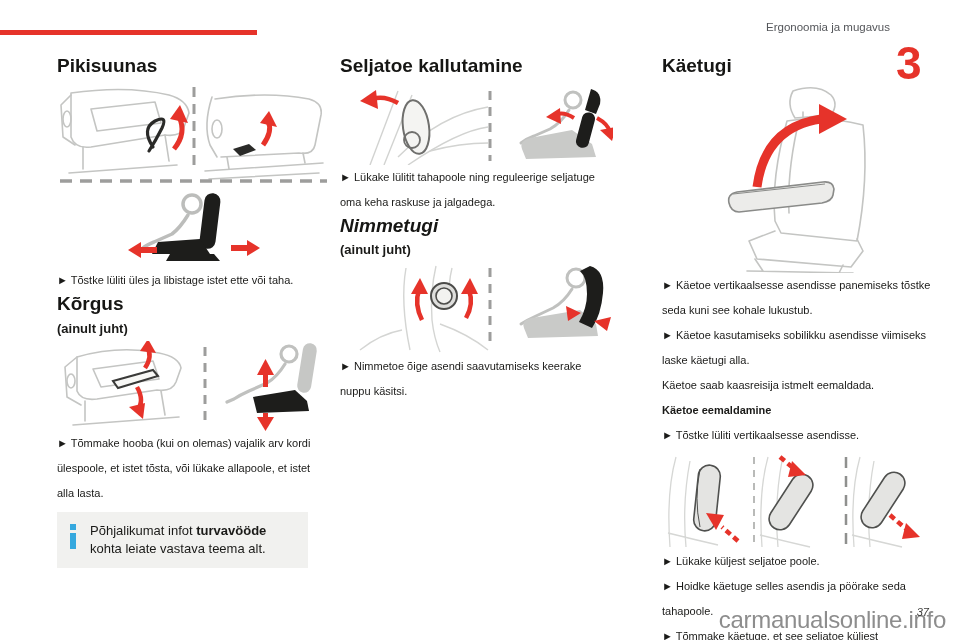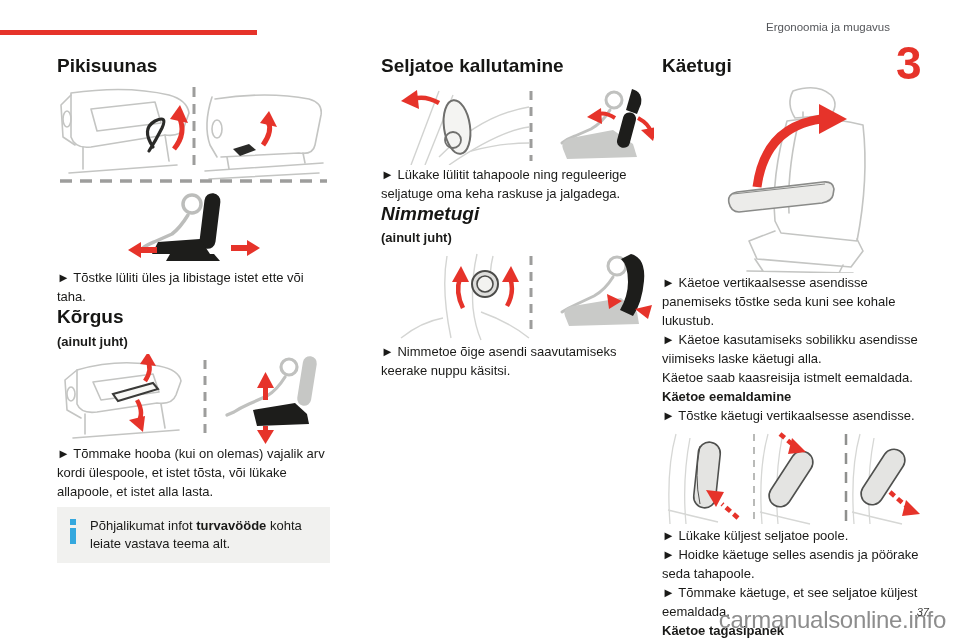--- a/index.html
+++ b/index.html
@@ -7,38 +7,38 @@
     width:960px;height:640px;position:relative;overflow:hidden;
     background:#ffffff;color:#1a1a18;
     font-family:"Liberation Sans","DejaVu Sans",sans-serif;
   }
   .red-bar{position:absolute;left:0;top:30px;width:257px;height:5px;background:#e6332a;}
   .header-title{position:absolute;top:21px;right:70px;font-size:11.5px;color:#54565a;}
   .chapter-num{position:absolute;left:896px;top:40px;font-size:46px;font-weight:bold;color:#e6332a;line-height:1;}
 
   .col{position:absolute;top:55px;}
   .col1{left:57px;width:273px;}
-  .col2{left:340px;width:273px;margin-left:41px;}
+  .col2{left:340px;width:273px;}
   .col3{left:625px;width:276px;margin-left:37px;}
 
   h2.sec{font-size:19px;font-weight:bold;margin:0;padding:0;line-height:22px;color:#161614;}
   .sub{font-size:13px;font-weight:bold;margin:0;line-height:16px;}
-  p.body{font-size:13px;line-height:19px;margin:0;}
+  p.body{font-size:11px;line-height:25px;margin:0;}
   .bold-line{font-weight:bold;}
 
   .mt2{margin-top:2px;}.mt4{margin-top:4px;}.mt5{margin-top:5px;}.mt6{margin-top:6px;}
   .mt8{margin-top:8px;font-style:italic;}.mt10{margin-top:10px;}.mt12{margin-top:12px;}.mt13{margin-top:13px;}
 
   .center{text-align:center;}
   svg{display:block;}
   .inline-center{margin:0 auto;}
 
   .info-box{
     margin-top:6px;background:#f1f1ef;display:flex;align-items:flex-start;
-    padding:10px 10px 10px 11px;box-sizing:border-box;width:273px;
+    padding:10px 10px 10px 11px;box-sizing:border-box;width:251px;
   }
   .info-icon{width:6px;margin:2px 14px 0 2px;flex:0 0 auto;}
   .info-icon .dot{width:6px;height:6px;background:#35a8de;}
   .info-icon .bar{width:6px;height:16px;background:#35a8de;margin-top:3px;}
   .info-text{font-size:13px;line-height:18px;}
 
   .watermark{
     position:absolute;right:14px;bottom:6px;font-size:24px;color:#8d8d8d;
     letter-spacing:-0.3px;z-index:1;
   }
@@ -210,21 +210,21 @@
       <path d="M58 113 L150 103" stroke="#8a8b89" stroke-width="1" fill="none"></path>
       <path d="M82 106 Q90 46 146 38" stroke="#e6332a" stroke-width="9" fill="none"></path>
       <polygon points="144,23 172,38 144,53" fill="#e6332a"></polygon>
     </svg>
   </div>
 
   <p class="body mt2">► Käetoe vertikaalsesse asendisse panemiseks tõstke seda kuni see kohale lukustub.</p>
   <p class="body">► Käetoe kasutamiseks sobilikku asendisse viimiseks laske käetugi alla.</p>
   <p class="body">Käetoe saab kaasreisija istmelt eemaldada.</p>
   <p class="body bold-line">Käetoe eemaldamine</p>
-  <p class="body">► Tõstke käetugi vertikaalsesse asendisse.</p>
+  <p class="body">► Tõstke lüliti vertikaalsesse asendisse.</p>
 
   <svg class="mt5" width="276" height="96" viewBox="0 0 276 96">
     <g stroke="#d6d7d5" stroke-width="1.3" fill="none">
       <path d="M8 94 Q4 40 14 4 M24 94 Q20 50 28 8 M6 80 Q30 86 56 92"></path>
       <path d="M100 94 Q96 40 106 4 M116 94 Q112 50 120 8 M98 82 Q122 88 148 94"></path>
       <path d="M192 94 Q188 40 198 4 M208 94 Q204 50 212 8 M190 82 Q214 88 240 94"></path>
     </g>
     <rect x="34" y="12" width="22" height="66" rx="11" transform="rotate(6 45 45)" fill="#e4e4e2" stroke="#4f504e" stroke-width="1.6"></rect>
     <path d="M38 16 Q32 46 38 74" stroke="#4f504e" stroke-width="1" fill="none"></path>
     <line x1="76" y1="88" x2="60" y2="74" stroke="#e6332a" stroke-width="4.5" stroke-dasharray="6 4"></line>

